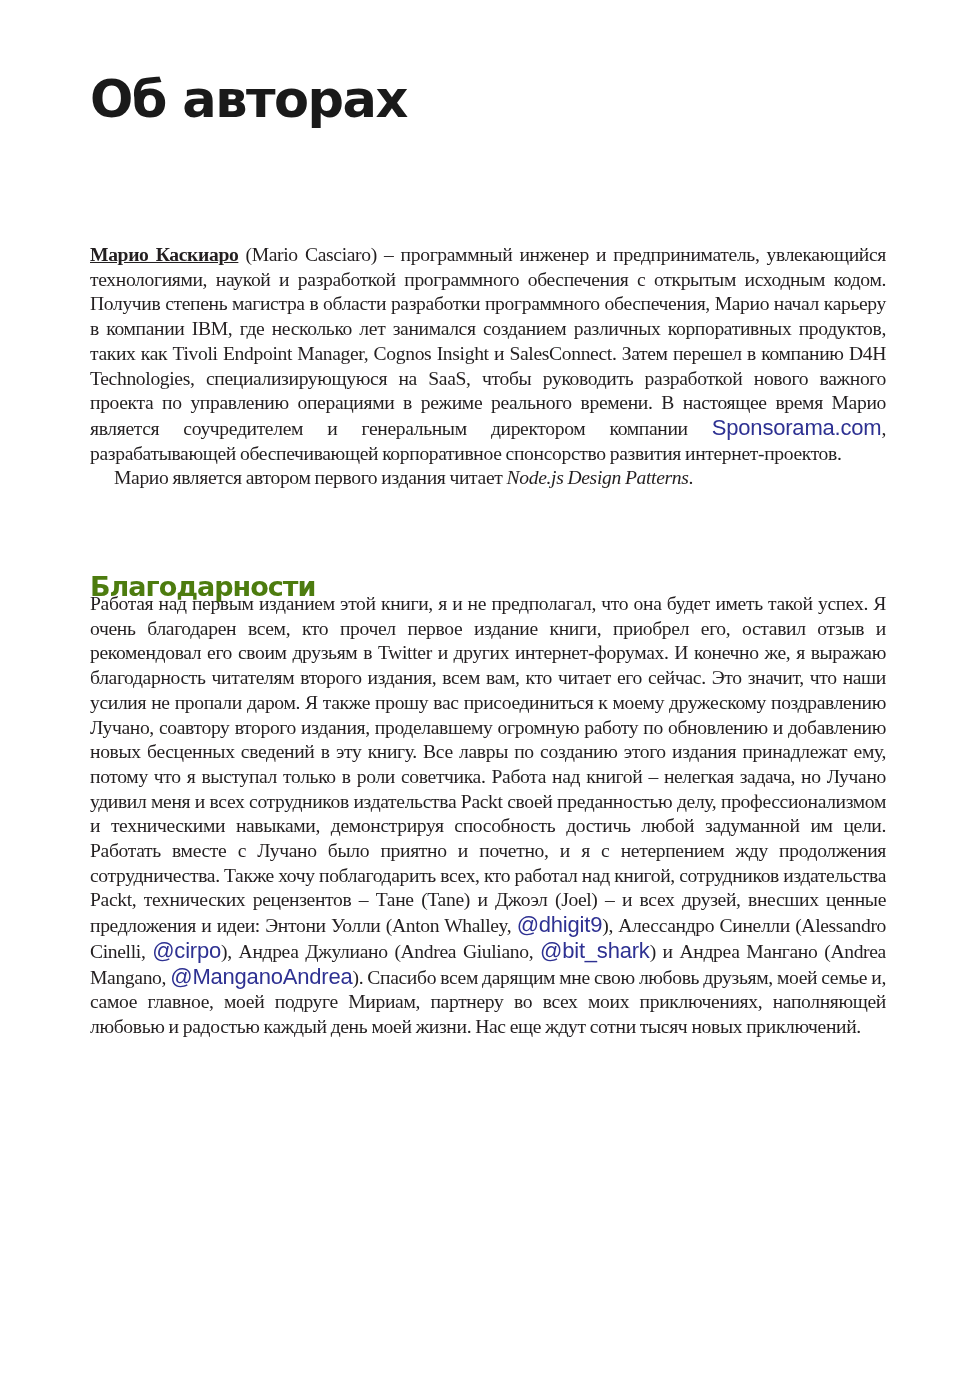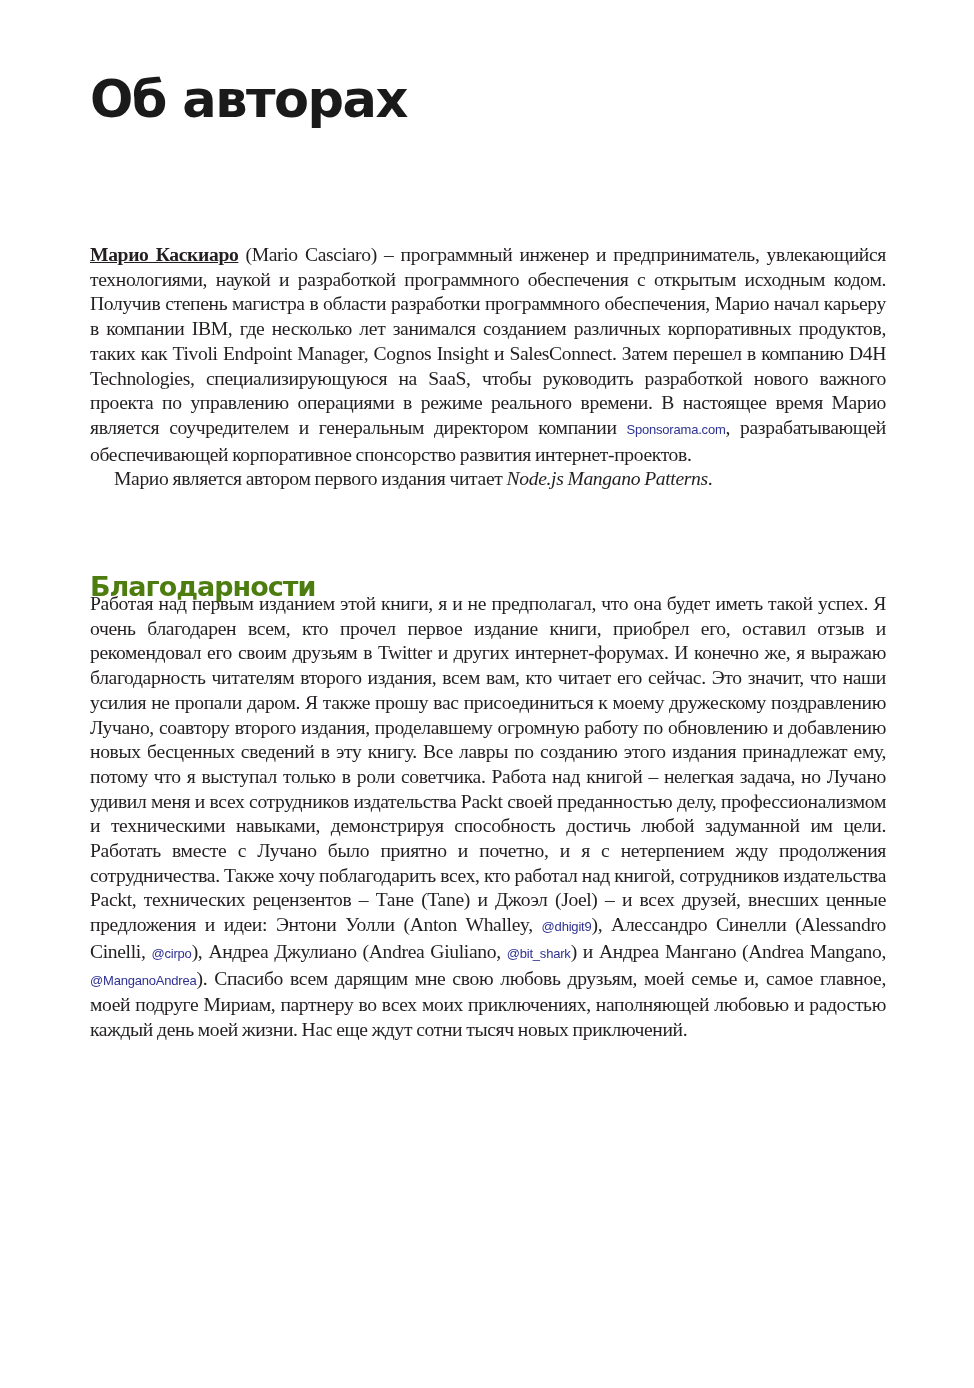--- a/index.html
+++ b/index.html
@@ -55,21 +55,21 @@
     }
     .bold-name {
       font-weight: bold;
       text-decoration: underline;
     }
     .italic {
       font-style: italic;
     }
     .link {
       font-family: "Liberation Sans", sans-serif;
-      font-size: 13px;
+      font-size: 22px;
       letter-spacing: -0.2px;
       color: #2e3192;
       text-decoration: none;
     }
     .section-title {
       margin: 0;
       font-family: "DejaVu Sans", sans-serif;
       font-weight: bold;
       font-size: 27px;
       letter-spacing: -1px;
@@ -82,21 +82,21 @@
   </style>
 </head>
 <body>
 
 <div class="page">
 
   <h1 class="chapter-title">Об авторах</h1>
 
   <div class="section" id="about-section">
     <p class="para"><span class="bold-name">Марио Каскиаро</span><span> (Mario Casciaro) – программный инженер и предприниматель, увлекающийся технологиями, наукой и разработкой программного обеспечения с открытым исходным кодом. Получив степень магистра в области разработки про­граммного обеспечения, Марио начал карьеру в компании IBM, где несколько лет за­нимался созданием различных корпоративных продуктов, таких как Tivoli Endpoint Manager, Cognos Insight и SalesConnect. Затем перешел в компанию D4H Technolo­gies, специализирующуюся на SaaS, чтобы руководить разработкой нового важного проекта по управлению операциями в режиме реального времени. В настоящее время Марио является соучредителем и генеральным директором компании </span><a class="link">Sponsorama.com</a><span>, разрабатывающей обеспечивающей корпоративное спонсорство развития ин­тернет-проектов.</span></p>
-    <p class="para indent"><span>Марио является автором первого издания читает </span><span class="italic">Node.js Mangano Patterns</span><span>.</span></p>
+    <p class="para indent"><span>Марио является автором первого издания читает </span><span class="italic">Node.js Design Patterns</span><span>.</span></p>
   </div>
 
   <div class="section" id="thanks-heading">
     <h2 class="section-title">Благодарности</h2>
   </div>
 
   <div class="section" id="thanks-section">
     <p class="para"><span>Работая над первым изданием этой книги, я и не предполагал, что она будет иметь такой успех. Я очень благодарен всем, кто прочел первое издание книги, приобрел его, оставил отзыв и рекомендовал его своим друзьям в Twitter и других интернет-фору­мах. И конечно же, я выражаю благодарность читателям второго издания, всем вам, кто читает его сейчас. Это значит, что наши усилия не пропали даром. Я также прошу вас присоединиться к моему дружескому поздравлению Лучано, соавтору второго из­дания, проделавшему огромную работу по обновлению и добавлению новых бесцен­ных сведений в эту книгу. Все лавры по созданию этого издания принадлежат ему, потому что я выступал только в роли советчика. Работа над книгой – нелегкая задача, но Лучано удивил меня и всех сотрудников издательства Packt своей преданностью делу, профессионализмом и техническими навыками, демонстрируя способность дос­тичь любой задуманной им цели. Работать вместе с Лучано было приятно и почетно, и я с нетерпением жду продолжения сотрудничества. Также хочу поблагодарить всех, кто работал над книгой, сотрудников издательства Packt, технических рецензентов – Тане (Tane) и Джоэл (Joel) – и всех друзей, внесших ценные предложения и идеи: Энтони Уолли (Anton Whalley, </span><a class="link">@dhigit9</a><span>), Алессандро Синелли (Alessandro Cinelli, </span><a class="link">@cirpo</a><span>), Андреа Джулиано (Andrea Giuliano, </span><a class="link">@bit_shark</a><span>) и Андреа Мангано (Andrea Mangano, </span><a class="link">@ManganoAndrea</a><span>). Спасибо всем дарящим мне свою любовь друзьям, моей семье и, самое главное, моей подруге Мириам, партнеру во всех моих приключениях, наполняющей любовью и радостью каждый день моей жизни. Нас еще ждут сотни тысяч новых приключений.</span></p>
   </div>
 

